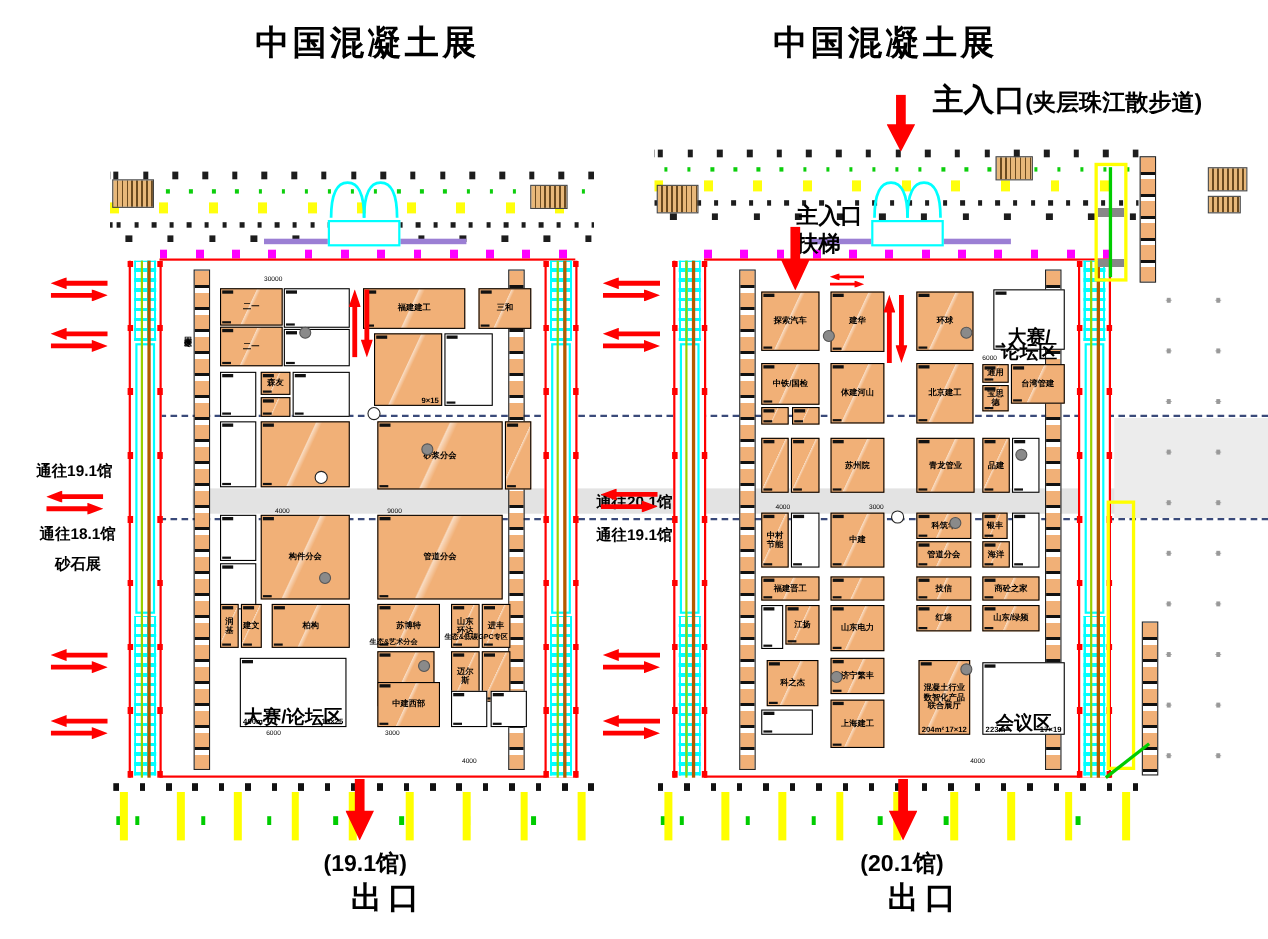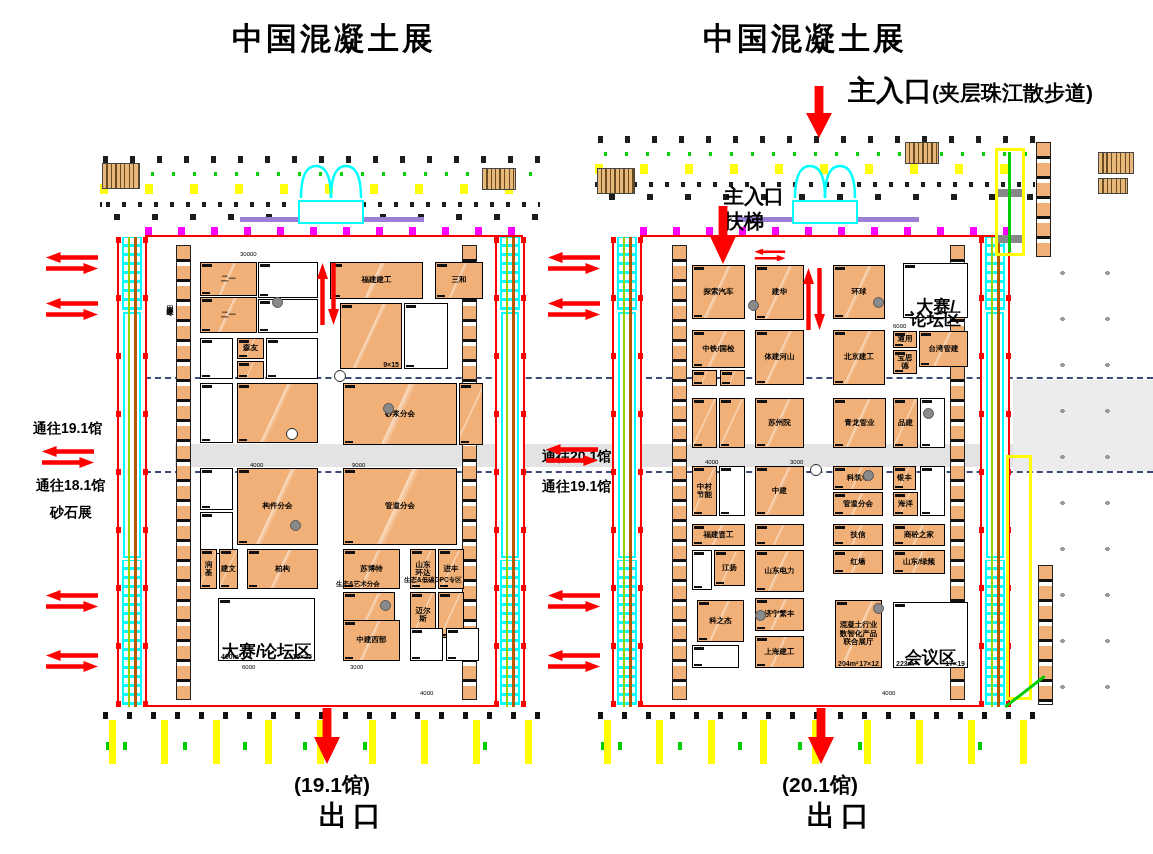--- a/index.html
+++ b/index.html
@@ -368,21 +368,21 @@
       </div>
       <div class="booth fo" style="left: 893px; top: 550px; width: 52px; height: 24px;">
         <span class="bn">山东/绿频</span>
       </div>
       <div class="booth fo" style="left: 697px; top: 600px; width: 47px; height: 42px;">
         <span class="bn">科之杰</span>
       </div>
       <div class="booth fo" style="left: 755px; top: 598px; width: 49px; height: 33px;">
         <span class="bn">济宁繁丰</span>
       </div>
-      <div class="booth fo" style="left: 755px; top: 636px; width: 49px; height: 32px;">
+      <div class="booth fo" style="left: 755px; top: 636px; width: 49px; height: 44px;">
         <span class="bn">上海建工</span>
       </div>
       <div class="booth fw" style="left: 692px; top: 645px; width: 47px; height: 23px;"></div>
       <div class="booth fo hasd" style="left: 835px; top: 600px; width: 47px; height: 68px;">
         <span class="bn">混凝土行业数智化产品联合展厅</span>
         <span class="bs">204m²</span>
         <span class="bd">17×12</span>
       </div>
       <div class="booth fw big hasd" style="left: 893px; top: 602px; width: 75px; height: 66px;">
         <span class="bn">会议区</span>

